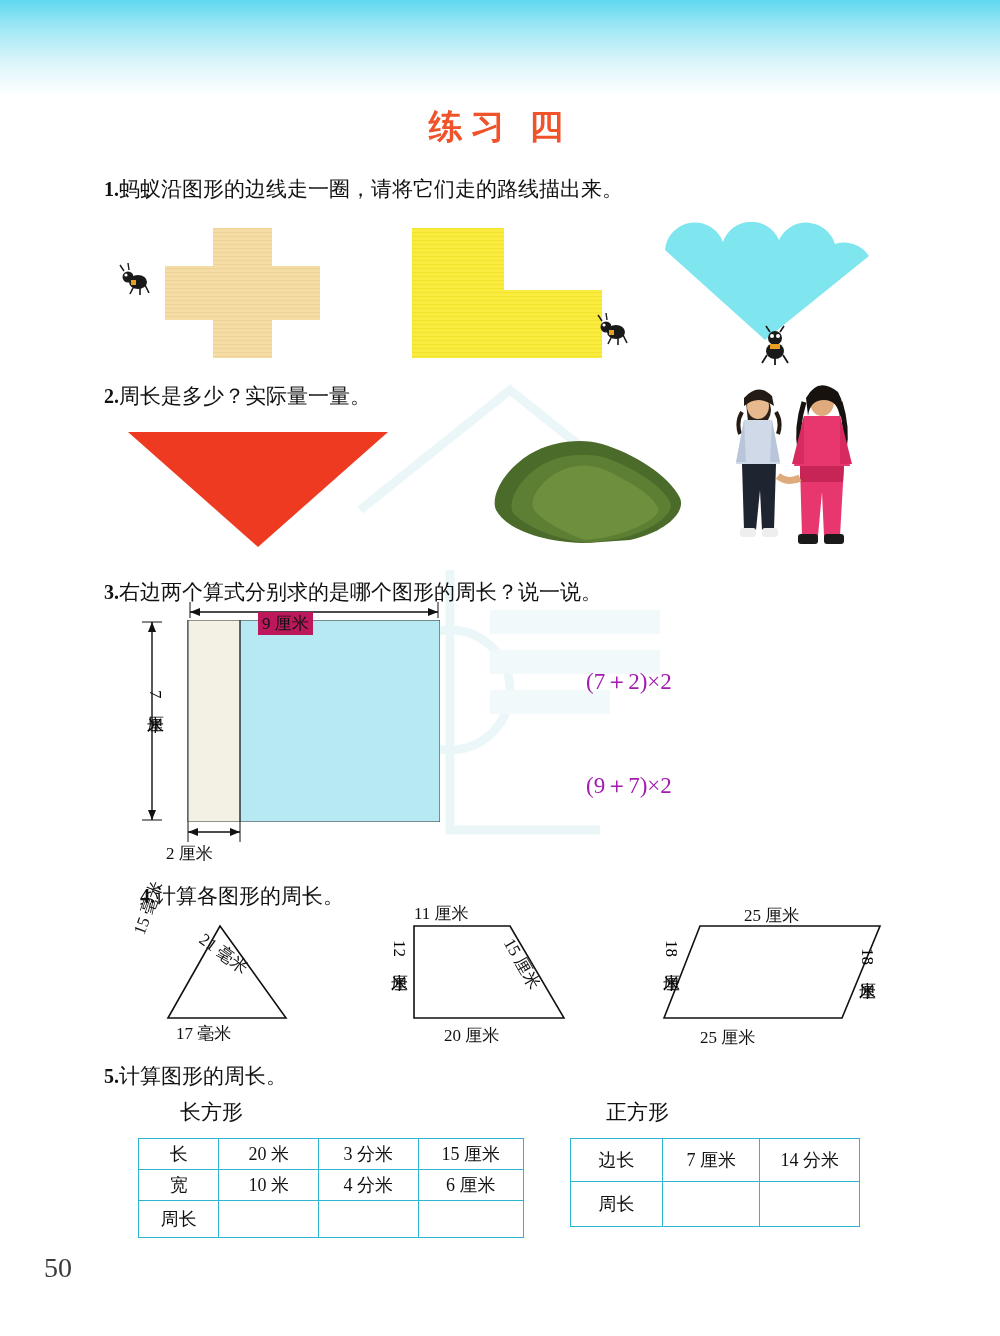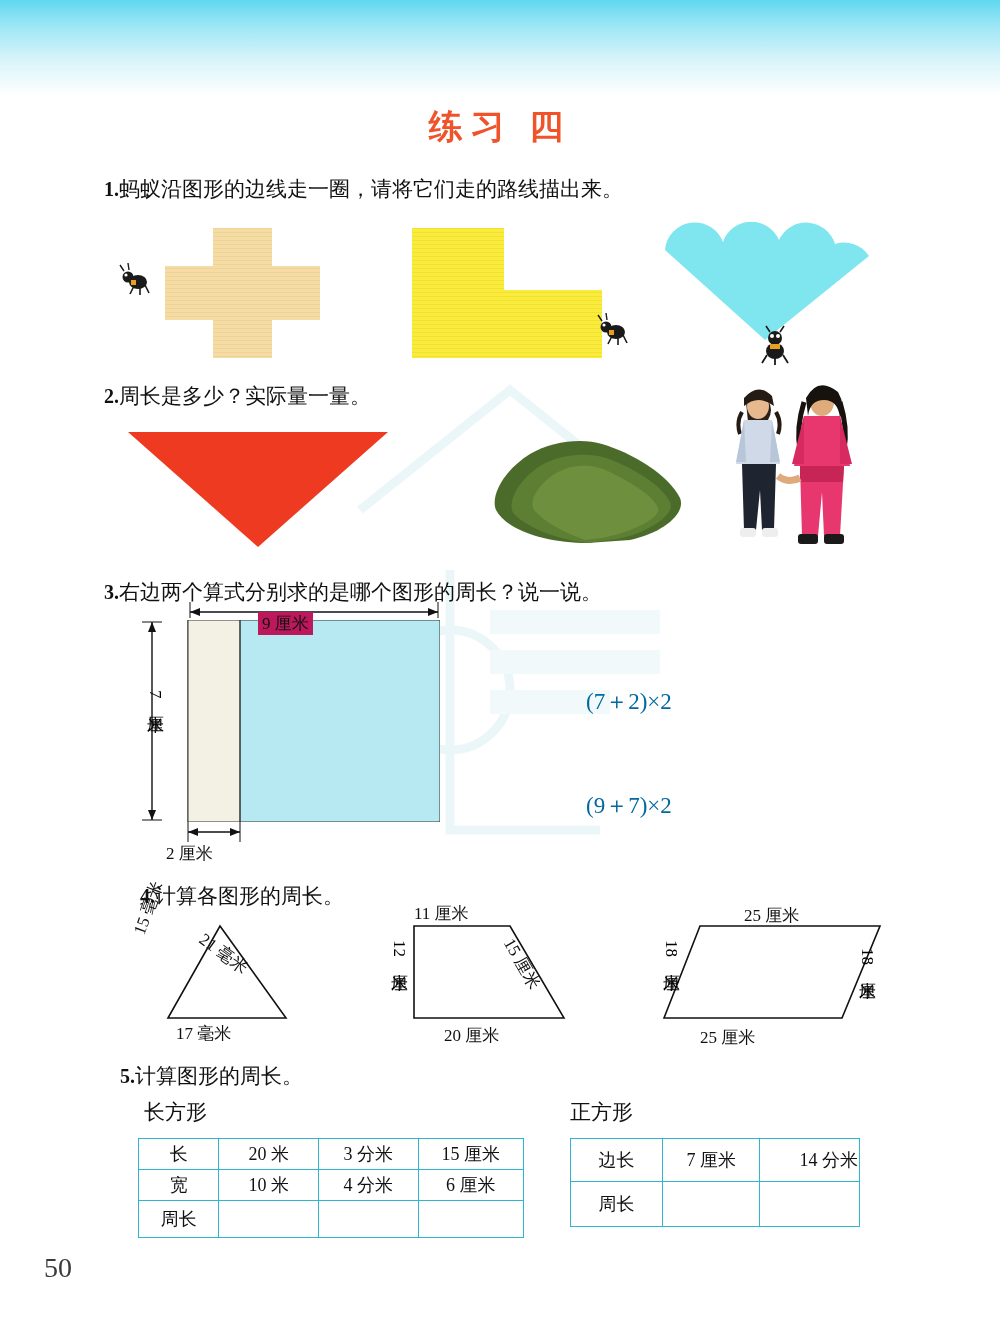--- a/index.html
+++ b/index.html
@@ -103,22 +103,21 @@
   
   .rect3 {
     position: absolute;
     left: 148px; top: 620px;
     width: 292px; height: 202px;
   }
   .expr {
     position: absolute;
     font-size: 23px;
     font-family: "Liberation Serif", serif;
-    color: #0369a1;
-    margin-top: 20px;
+    color: #a21caf;
   }
   .label-v {
     position: absolute;
     font-size: 17px;
     writing-mode: vertical-rl;
     font-family: "Liberation Serif", serif;
   }
 
   
   .mini-label {
@@ -145,20 +144,21 @@
     left: 44px; top: 1252px;
     font-size: 28px;
     color: #3a3a3a;
     font-family: "Liberation Serif", serif;
   }
   .sect-label {
     position: absolute;
     font-size: 21px;
     color: #111;
     font-family: "Liberation Serif", serif;
+    margin-left: 36px;
   }
 </style>
 </head>
 <body>
 
 <div class="page">
 
   <div class="top-band"></div>
 
   <svg class="watermark" viewBox="0 0 420 520">
@@ -336,21 +336,21 @@
   <div class="mini-label" style="left:444px; top:1024px;">20 厘米</div>
 
   <svg style="position:absolute; left:662px; top:924px; width:220px; height:96px;" viewBox="0 0 220 96">
     <path d="M38 2 L218 2 L180 94 L2 94 Z" fill="none" stroke="#111" stroke-width="1.6"></path>
   </svg>
   <div class="mini-label" style="left:744px; top:904px;">25 厘米</div>
   <div class="label-v" style="left:660px; top:940px;">18 厘米</div>
   <div class="label-v" style="left:856px; top:948px;">18 厘米</div>
   <div class="mini-label" style="left:700px; top:1026px;">25 厘米</div>
 
-  <div class="qline" style="left:120px; top:1062px;">
+  <div class="qline" style="left:104px; top:1062px;">
     <span class="qnum">5.</span><span>计算图形的周长。</span>
   </div>
 
   <div class="sect-label" style="left:144px; top:1098px;">长方形</div>
   <div class="sect-label" style="left:570px; top:1098px;">正方形</div>
 
   <table class="grid" style="left:138px; top:1138px; width:386px;">
     <tbody>
       <tr>
         <td style="width:80px;">长</td>
@@ -371,21 +371,21 @@
         <td></td>
       </tr>
     </tbody>
   </table>
 
   <table class="grid" style="left:570px; top:1138px; width:290px;border-radius:6px;">
     <tbody>
       <tr>
         <td style="width:92px; height:40px;">边长</td>
         <td style="width:98px;">7 厘米</td>
-        <td style="width:100px;text-align:right;">14 分米</td>
+        <td style="width:100px;">14 分米</td>
       </tr>
       <tr>
         <td style="height:42px;">周长</td>
         <td></td>
         <td></td>
       </tr>
     </tbody>
   </table>
 
   <div class="pagenum">50</div>

